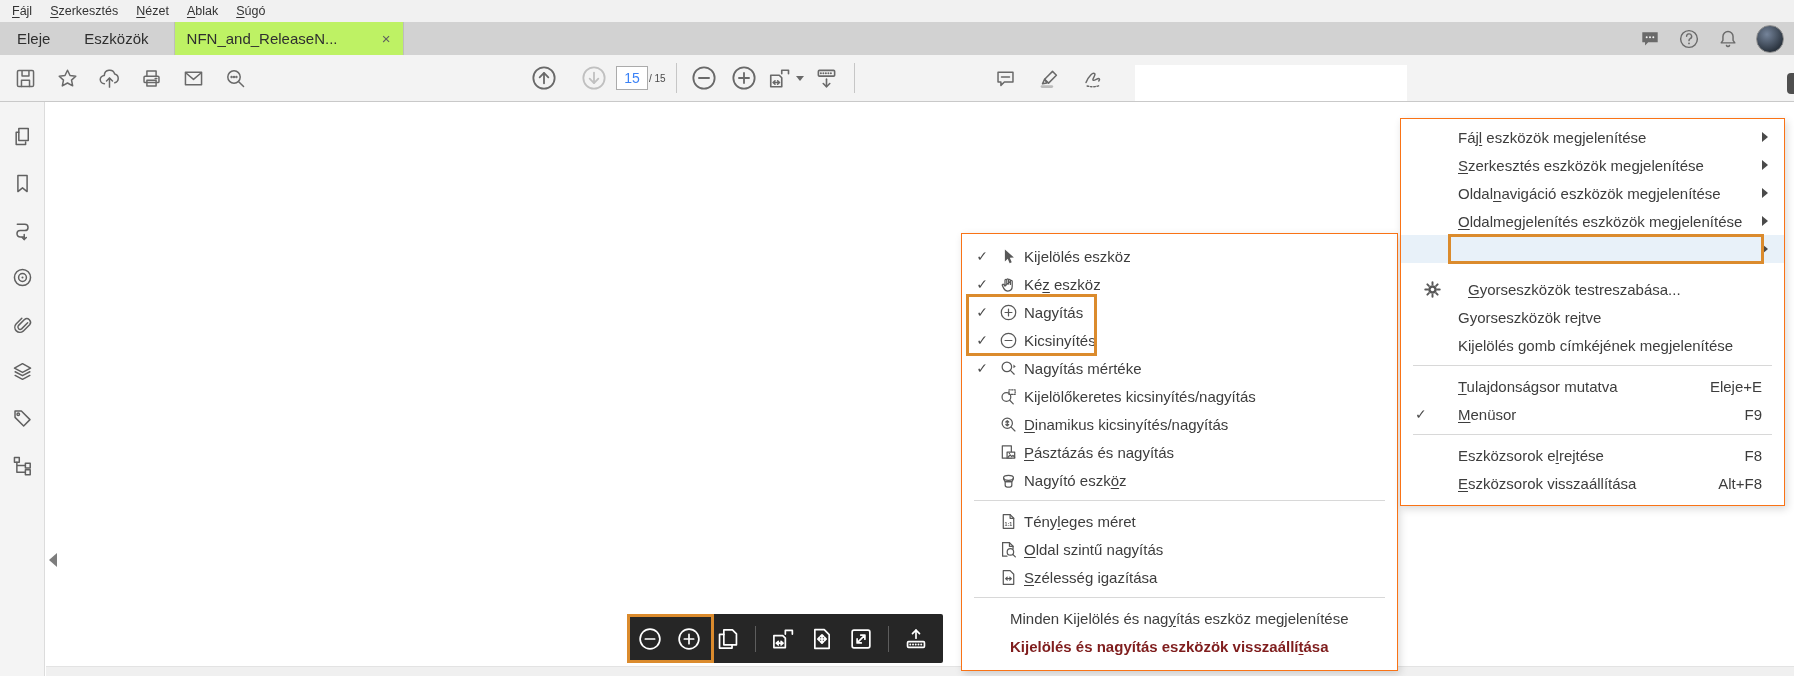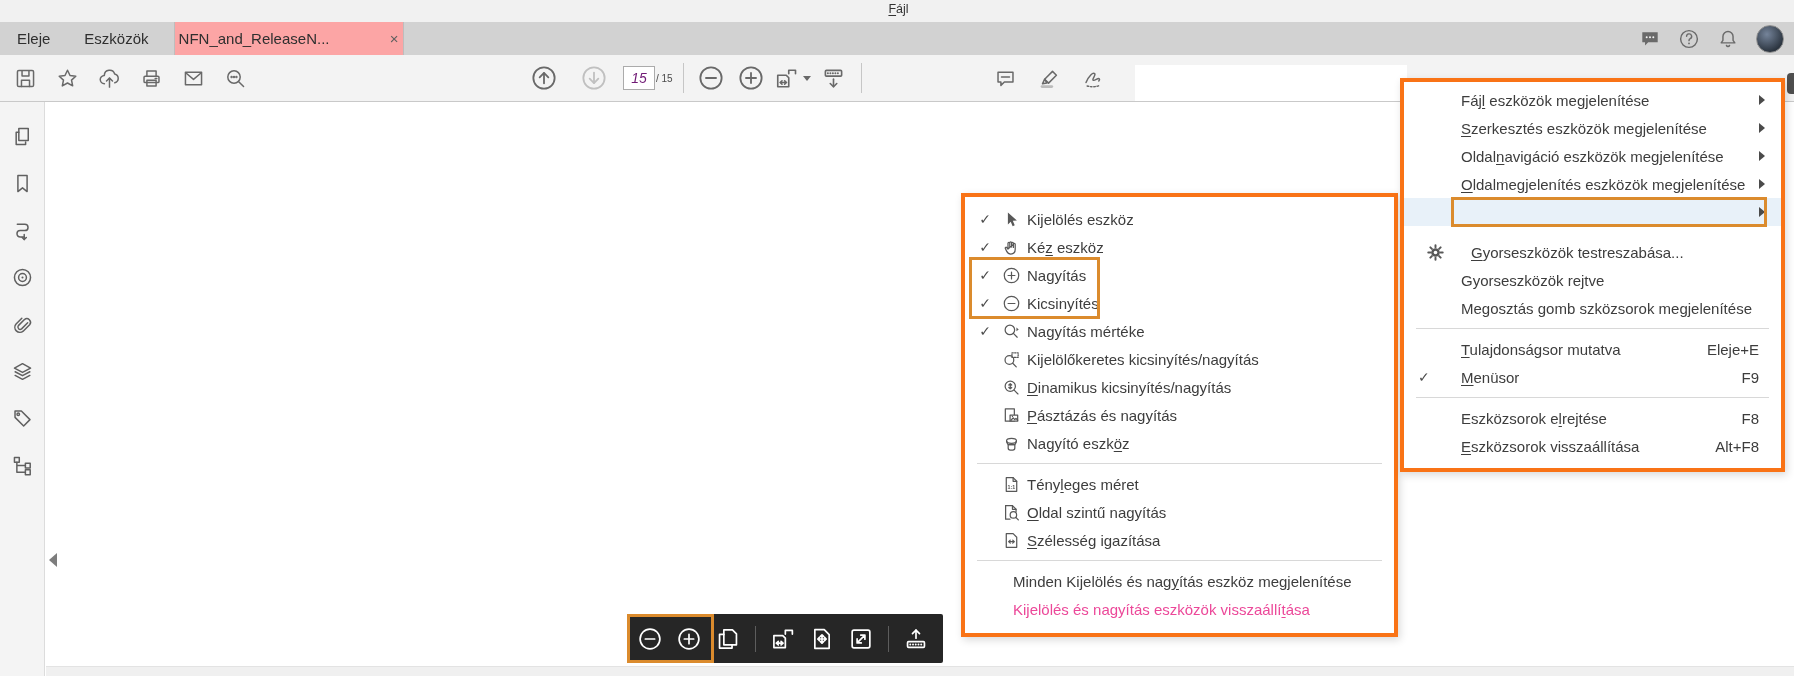--- a/index.html
+++ b/index.html
@@ -4,46 +4,46 @@
 <style>
   html,body{margin:0;padding:0;background:#fff;}
   #app{position:relative;width:1794px;height:676px;background:#fff;overflow:hidden;
        font-family:"Liberation Sans",sans-serif;-webkit-font-smoothing:antialiased;}
   u{text-decoration:underline;text-underline-offset:2px;text-decoration-thickness:1px;}
   .ic{display:inline-flex;align-items:center;justify-content:center;line-height:0;}
 
   
   .menubar{position:absolute;top:0;left:0;right:0;height:22px;background:#f1f1f1;
            border-bottom:1px solid #e2e2e2;display:flex;align-items:center;
-           padding-left:3px;font-size:12.5px;color:#333;flex-direction:column;}
+           padding-left:3px;font-size:12.5px;color:#333;}
   .mb-item{padding:2px 9px;cursor:default;}
 
   
   .tabbar{position:absolute;top:22px;left:0;right:0;height:33px;background:#d2d2d2;}
   .tab-strip{display:flex;height:100%;align-items:stretch;}
   .tab{display:flex;align-items:center;padding:0 17px;font-size:15px;color:#2f2f2f;text-align:center;}
-  .tab.active{background:#fca5a5;border-left:1px solid #bdbdbd;border-right:1px solid #bdbdbd;
-              margin-left:8px;width:230px;box-sizing:border-box;justify-content:space-between;padding:0 4px;}
+  .tab.active{background:#bef264;border-left:1px solid #bdbdbd;border-right:1px solid #bdbdbd;
+              margin-left:8px;width:230px;box-sizing:border-box;justify-content:space-between;padding:0 12px;}
   .tab-close{color:#5f5f5f;font-size:15px;margin-left:10px;cursor:default;}
   .tabbar-right{position:absolute;right:10px;top:0;height:100%;display:flex;align-items:center;
                 gap:17px;color:#6a6a6a;}
   .avatar{width:26px;height:26px;border-radius:50%;border:1px solid #8f8f8f;
           background:radial-gradient(circle at 38% 32%,#75849a,#2c3540 72%);}
 
   
   .toolbar{position:absolute;top:55px;left:0;right:0;height:46px;background:#f3f3f3;
            border-bottom:1px solid #c9c9c9;color:#696969;}
   .tb-left{position:absolute;left:8px;top:0;height:100%;display:flex;align-items:center;gap:8px;}
   .tb-center{position:absolute;left:527px;top:0;height:100%;display:flex;align-items:center;}
   .tb-annot{position:absolute;left:988px;top:0;height:100%;display:flex;align-items:center;gap:10px;}
   .tb-btn{min-width:34px;height:34px;display:flex;align-items:center;justify-content:center;}
   .tb-btn.disabled{color:#c0c0c0;}
   .tb-divider{width:1px;height:30px;background:#c6c6c6;margin:0 10px;}
   .page-input{width:30px;height:22px;background:#fff;border:1px solid #ababab;font-size:14px;
-              text-align:center;line-height:22px;color:#701a75;margin-left:12px;font-style:italic;}
+              text-align:center;line-height:22px;color:#3b82f6;margin-left:5px;}
   .page-of{font-size:10px;color:#4a4a4a;margin-left:1px;}
   .caret-down{width:0;height:0;border-left:4px solid transparent;border-right:4px solid transparent;
               border-top:5px solid #696969;margin-left:4px;}
   .sp16{margin-left:16px;} .sp6{margin-left:6px;}
   .tb-white-box{position:absolute;left:1135px;top:10px;width:272px;height:36px;background:#fff;}
   .pane-nub{position:absolute;right:0;top:73px;width:7px;height:21px;background:#4f4f4f;
             border-radius:4px 0 0 4px;z-index:3;}
 
   
   .sidebar{position:absolute;left:0;top:102px;bottom:0;width:45px;background:#f4f4f4;
@@ -60,26 +60,26 @@
   
   .float-bar{position:absolute;left:627px;top:614px;width:316px;height:49px;background:#262626;
              border-radius:2px;display:flex;align-items:center;color:#fff;padding:0 10px;
              box-sizing:border-box;gap:13px;z-index:5;}
   .fb-btn{display:flex;align-items:center;justify-content:center;width:26px;height:26px;}
   .fb-divider{width:1px;height:26px;background:#5d5d5d;margin:0 1px;}
   .float-orange{position:absolute;left:627px;top:614px;width:87px;height:49px;
                 border:3px solid var(--accent);box-sizing:border-box;pointer-events:none;z-index:6;}
 
   
-  .menu-panel{position:absolute;background:#fff;border:4px solid #f97316;z-index:10;
-              box-shadow:2px 3px 8px rgba(0,0,0,.15);font-size:15px;color:#3d3d3d;box-sizing:border-box;}
+  .menu-panel{position:absolute;background:#fff;border:1px solid #f97316;z-index:10;
+              box-shadow:2px 3px 8px rgba(0,0,0,.15);font-size:15px;color:#3d3d3d;box-sizing:border-box;margin-top:40px;}
   #context-menu{left:961px;top:193px;width:437px;padding:8px 0 10px;}
   #tools-menu{left:1400px;top:78px;width:385px;padding:4px 0 8px;}
   .menu-row{height:28px;display:flex;align-items:center;position:relative;white-space:nowrap;cursor:default;}
-  .menu-row.disabled{color:#ec4899;}
+  .menu-row.disabled{color:#7f1d1d;font-weight:bold;}
   .menu-sep{height:1px;background:#d8d8d8;margin:6px 12px;}
   .tm-spacer{height:12px;}
   #context-menu .menu-row{padding-left:8px;}
   #context-menu .menu-row.no-icon{padding-left:46px;}
   .cm-check{width:24px;text-align:center;font-size:14px;color:#4c4c4c;flex:none;}
   .cm-icon{width:28px;display:flex;justify-content:center;color:#585858;flex:none;}
   .cm-label{margin-left:2px;}
   .cm-orange{position:absolute;left:4px;top:60px;width:131px;height:62px;
              border:3px solid var(--accent);box-sizing:border-box;pointer-events:none;z-index:11;}
   #tools-menu .menu-row{padding-left:12px;}
@@ -637,21 +637,21 @@
           </span>
         </span>
         <span class="tm-label"><u>G</u>yorseszközök testreszabása...</span>
       </div>
       <div class="menu-row">
         <span class="tm-lead"></span>
         <span class="tm-label">Gyorseszközök rejtve</span>
       </div>
       <div class="menu-row">
         <span class="tm-lead"></span>
-        <span class="tm-label">Megosztás gomb szközsorok megjelenítése</span>
+        <span class="tm-label">Kijelölés gomb címkéjének megjelenítése</span>
       </div>
       <div class="menu-sep"></div>
       <div class="menu-row">
         <span class="tm-lead"></span>
         <span class="tm-label"><u>T</u>ulajdonságsor mutatva</span>
         <span class="tm-shortcut">Eleje+E</span>
       </div>
       <div class="menu-row">
         <span class="tm-lead">
           <span class="cm-check">✓</span>

